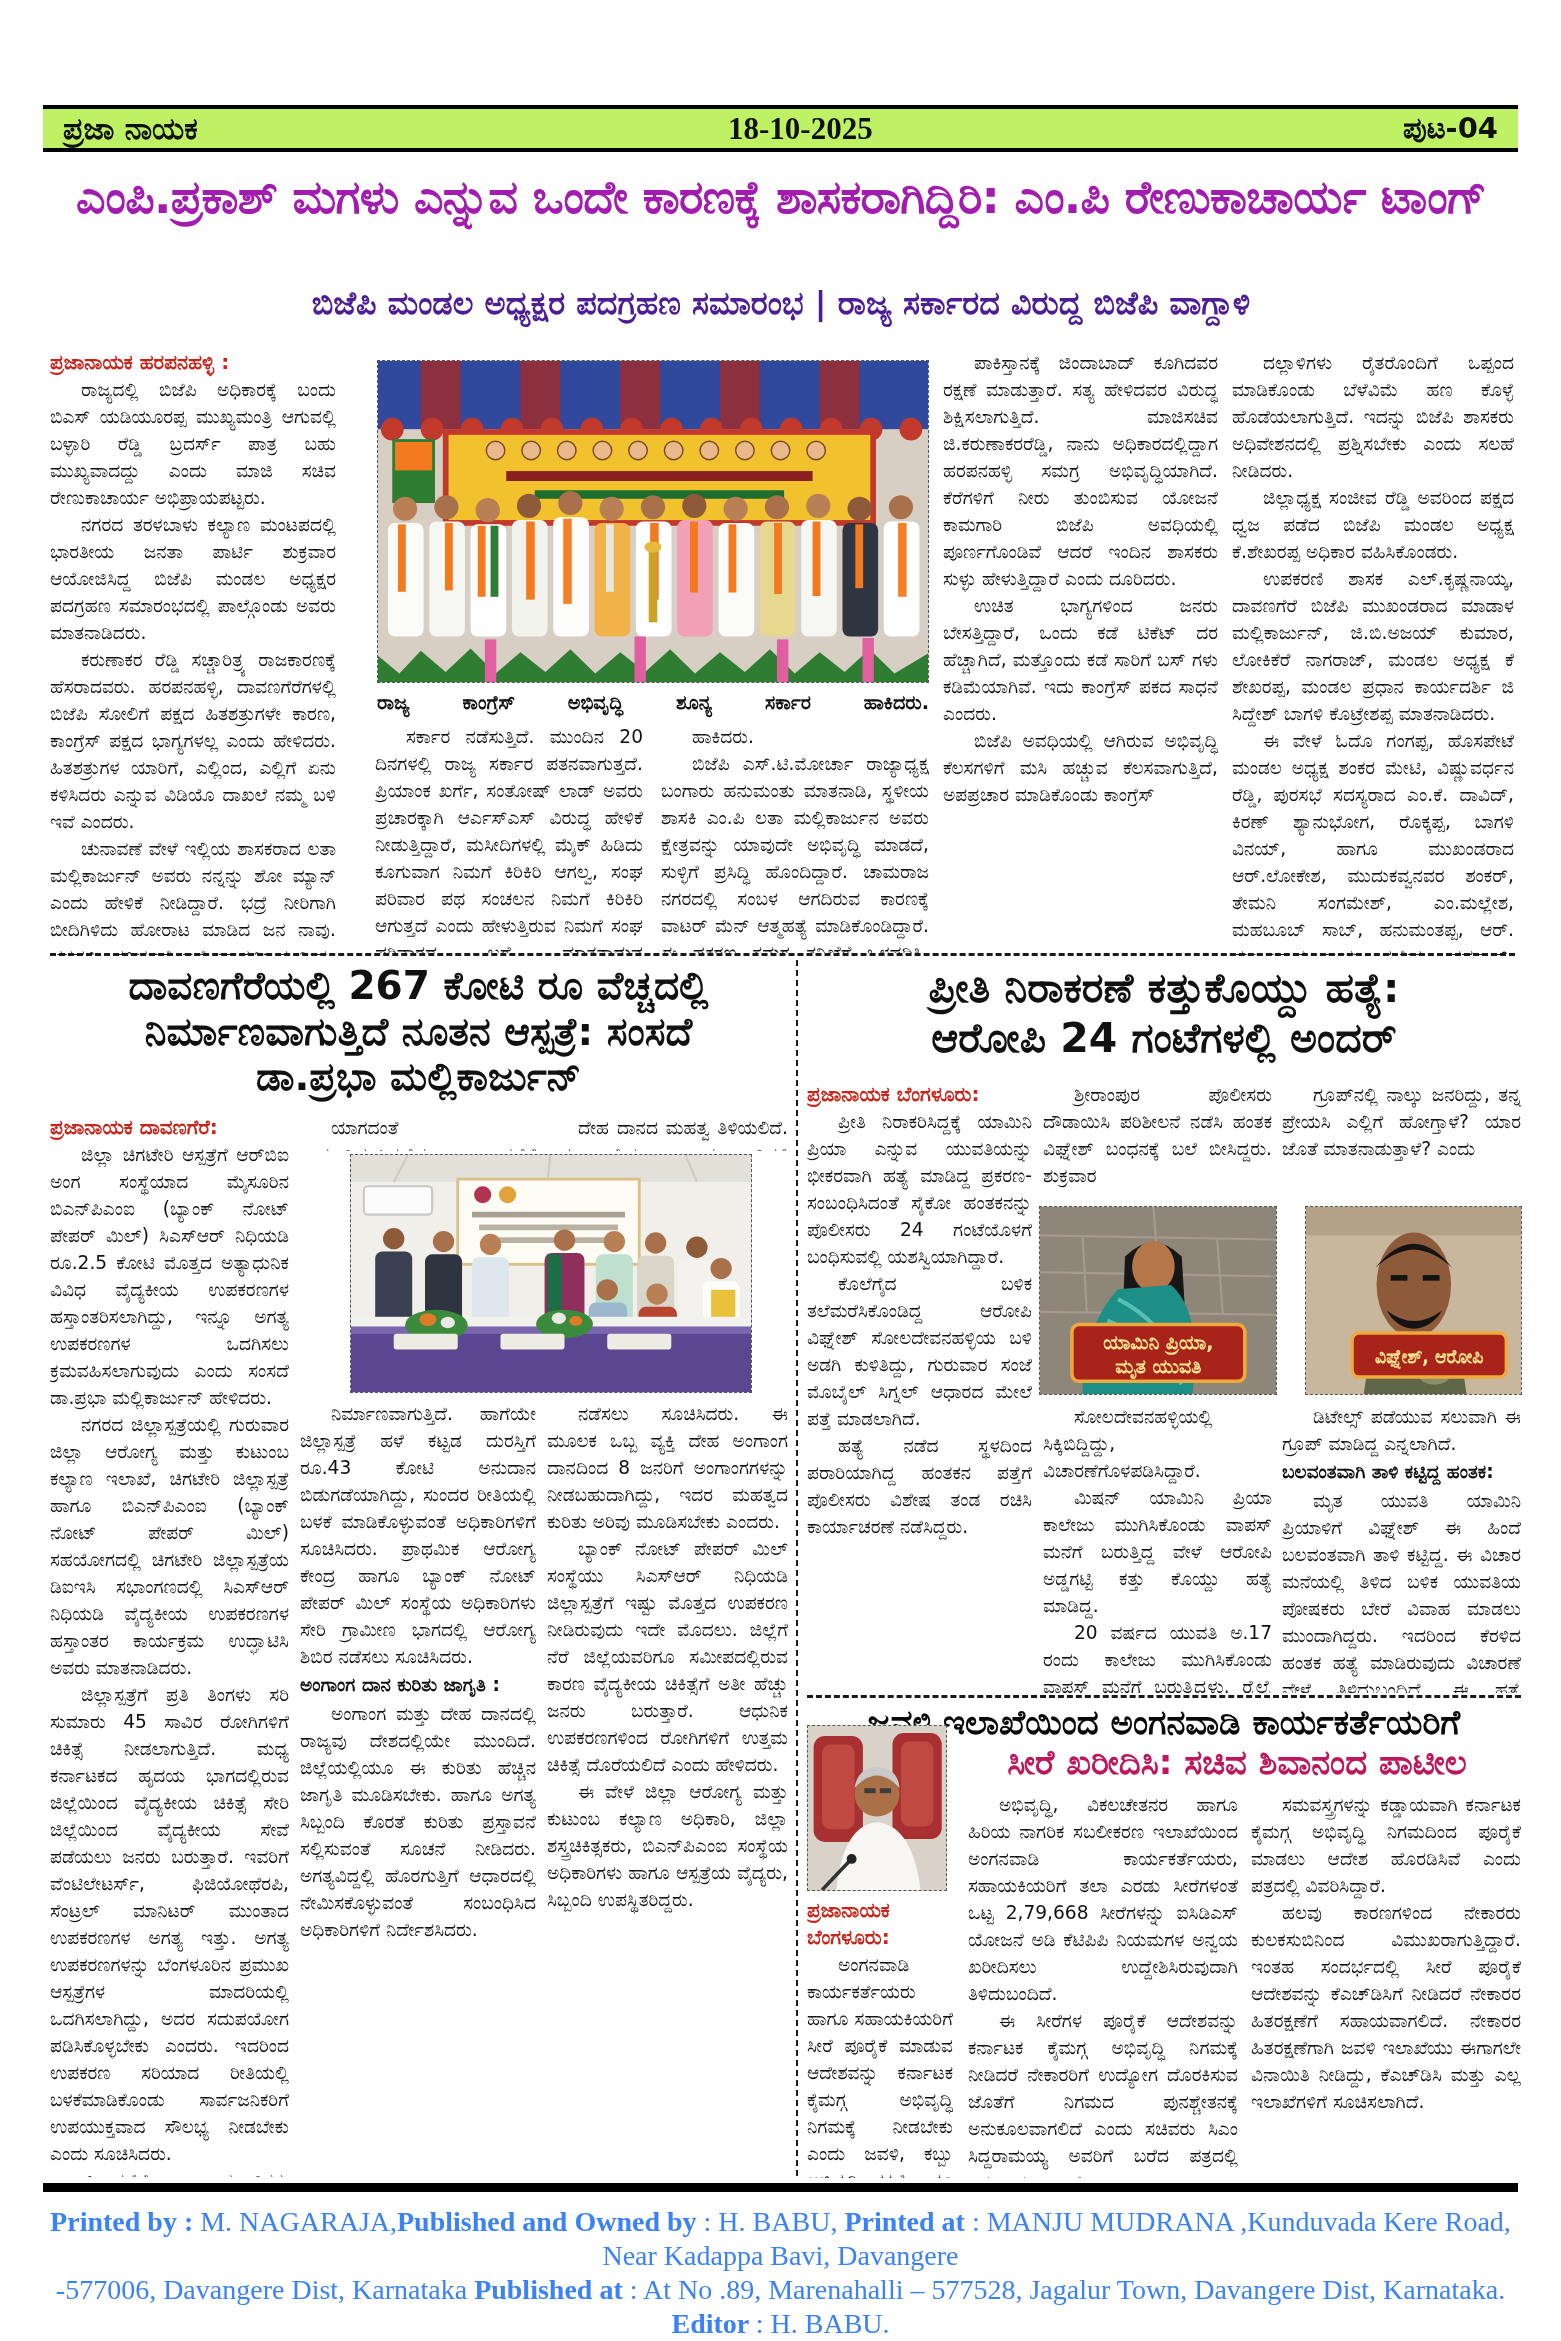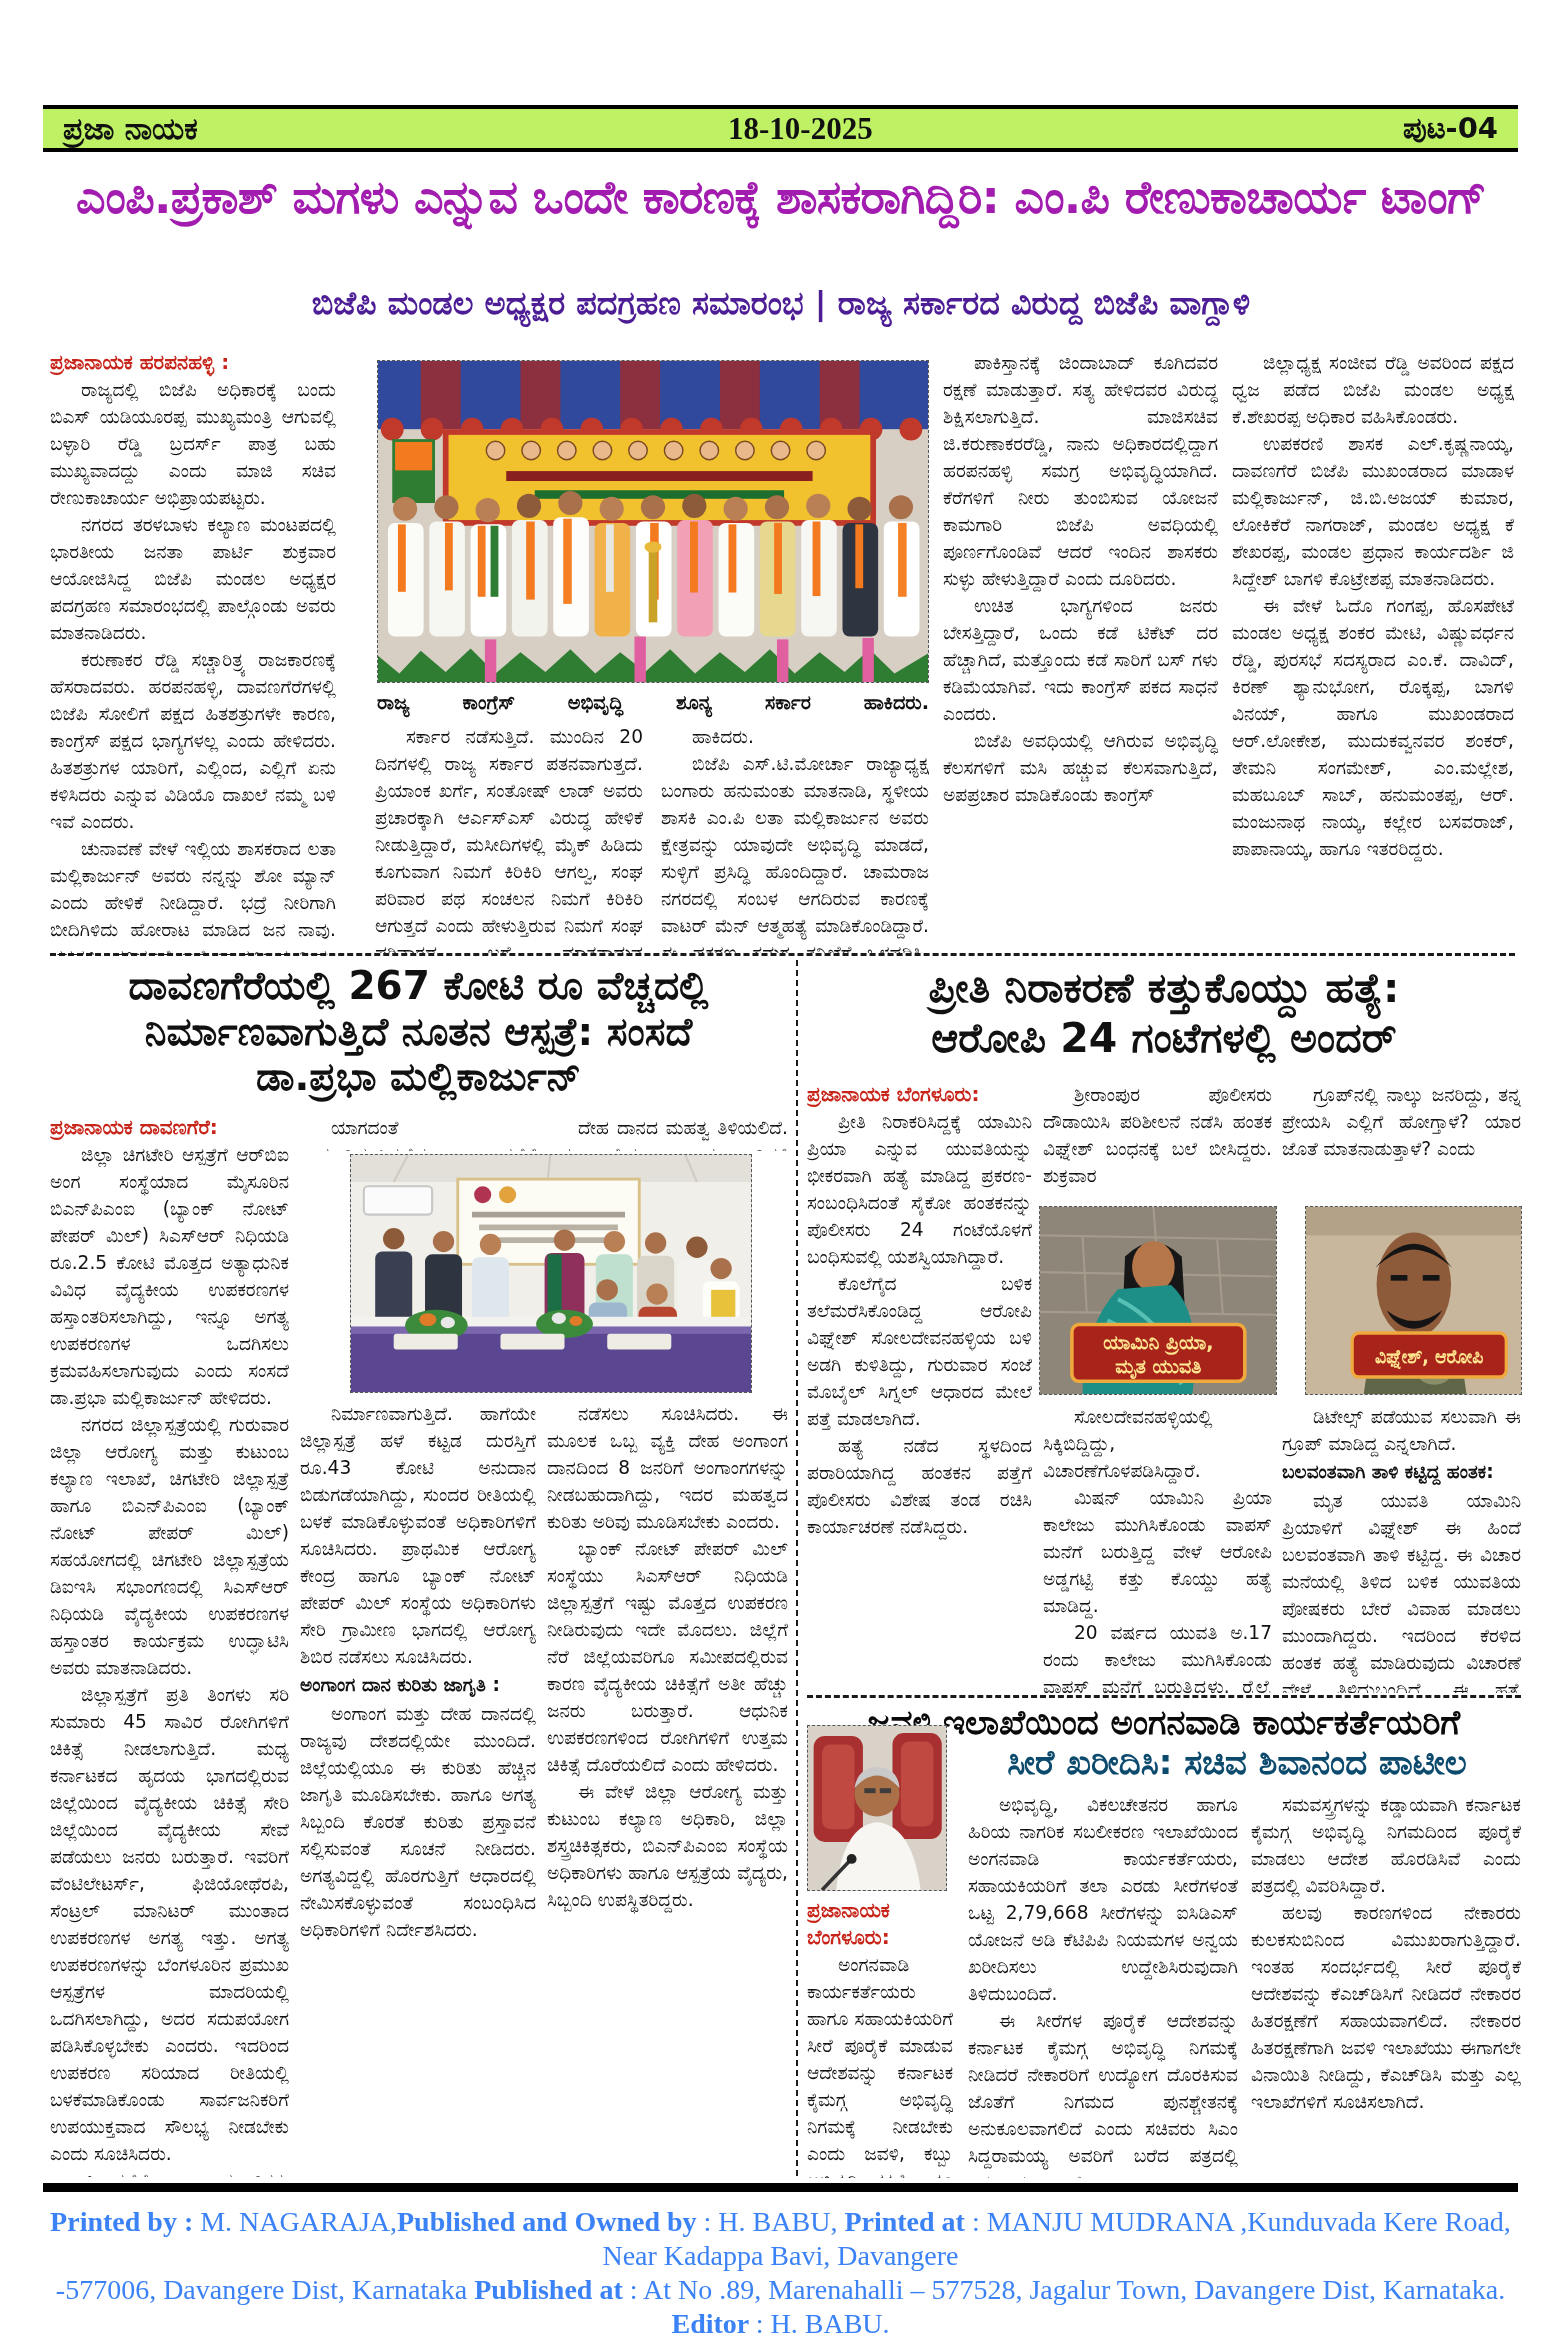--- a/index.html
+++ b/index.html
@@ -35,21 +35,21 @@
   .hospital-article .hl{position:absolute;left:0;top:0;width:100%;text-align:center;
      font-size:39px;line-height:46px;font-weight:800;white-space:nowrap;}
   .murder-article{position:absolute;left:807px;top:963px;width:714px;height:730px;}
   .murder-article .hl{position:absolute;left:0;top:0;width:100%;text-align:center;
      font-size:41px;line-height:50px;font-weight:800;white-space:nowrap;}
   .saree-article{position:absolute;left:807px;top:1695px;width:714px;height:486px;
      border-top:3.6px dashed #1a1a1a;box-sizing:border-box;}
   .saree-article .hl1{position:absolute;left:0;top:4.3px;width:100%;text-align:center;
      font-size:34px;font-weight:800;white-space:nowrap;color:#0a0a0a;}
   .saree-article .hl2{position:absolute;left:146px;top:44px;width:568px;text-align:center;
-     font-size:34px;font-weight:800;white-space:nowrap;color:#0c4a6e;}
+     font-size:34px;font-weight:800;white-space:nowrap;color:#be185d;}
   
   .footer-rule{position:absolute;left:43px;top:2183px;width:1475px;height:8.6px;background:#000;}
   .footer{position:absolute;left:43px;top:2205px;width:1475px;text-align:center;
      font-family:"Liberation Serif",serif;font-size:28px;line-height:34px;color:#3b82f6;}
   .footer .b{font-weight:700;}
 </style>
 </head>
 <body>
 
 <div class="page">
@@ -200,20 +200,21 @@
         <p class="para">ಹಾಕಿದರು.</p>
         <p class="para">ಬಿಜೆಪಿ ಎಸ್.ಟಿ.ಮೋರ್ಚಾ ರಾಜ್ಯಾಧ್ಯಕ್ಷ ಬಂಗಾರು ಹನುಮಂತು ಮಾತನಾಡಿ, ಸ್ಥಳೀಯ ಶಾಸಕಿ ಎಂ.ಪಿ ಲತಾ ಮಲ್ಲಿಕಾರ್ಜುನ ಅವರು ಕ್ಷೇತ್ರವನ್ನು ಯಾವುದೇ ಅಭಿವೃದ್ಧಿ ಮಾಡದೆ, ಸುಳ್ಳಿಗೆ ಪ್ರಸಿದ್ಧಿ ಹೊಂದಿದ್ದಾರೆ. ಚಾಮರಾಜ ನಗರದಲ್ಲಿ ಸಂಬಳ ಆಗದಿರುವ ಕಾರಣಕ್ಕೆ ವಾಟರ್ ಮೆನ್ ಆತ್ಮಹತ್ಯೆ ಮಾಡಿಕೊಂಡಿದ್ದಾರೆ. ಈ ಪ್ರಕರಣ ಸಮಗ್ರ ತನಿಖೆಗೆ ಒಳಪಡಿಸಿ, ತಪ್ಪಿತಸ್ಥರ ವಿರುದ್ಧ ಕ್ರಮ ಜರುಗಿಸಬೇಕು ಎಂದು ಆಗ್ರಹಿಸಿದರು.</p>
       </div>
 
     <div class="col" style="left:893px;top:0;width:275px;height:606px;">
         <p class="para">ಪಾಕಿಸ್ತಾನಕ್ಕೆ ಜಿಂದಾಬಾದ್ ಕೂಗಿದವರ ರಕ್ಷಣೆ ಮಾಡುತ್ತಾರೆ. ಸತ್ಯ ಹೇಳಿದವರ ವಿರುದ್ಧ ಶಿಕ್ಷಿಸಲಾಗುತ್ತಿದೆ. ಮಾಜಿಸಚಿವ ಜಿ.ಕರುಣಾಕರರೆಡ್ಡಿ, ನಾನು ಅಧಿಕಾರದಲ್ಲಿದ್ದಾಗ ಹರಪನಹಳ್ಳಿ ಸಮಗ್ರ ಅಭಿವೃದ್ಧಿಯಾಗಿದೆ. ಕೆರೆಗಳಿಗೆ ನೀರು ತುಂಬಿಸುವ ಯೋಜನೆ ಕಾಮಗಾರಿ ಬಿಜೆಪಿ ಅವಧಿಯಲ್ಲಿ ಪೂರ್ಣಗೊಂಡಿವೆ ಆದರೆ ಇಂದಿನ ಶಾಸಕರು ಸುಳ್ಳು ಹೇಳುತ್ತಿದ್ದಾರೆ ಎಂದು ದೂರಿದರು.</p>
         <p class="para">ಉಚಿತ ಭಾಗ್ಯಗಳಿಂದ ಜನರು ಬೇಸತ್ತಿದ್ದಾರೆ, ಒಂದು ಕಡೆ ಟಿಕೆಟ್ ದರ ಹೆಚ್ಚಾಗಿದೆ, ಮತ್ತೊಂದು ಕಡೆ ಸಾರಿಗೆ ಬಸ್ ಗಳು ಕಡಿಮೆಯಾಗಿವೆ. ಇದು ಕಾಂಗ್ರೆಸ್ ಪಕದ ಸಾಧನೆ ಎಂದರು.</p>
         <p class="para">ಬಿಜೆಪಿ ಅವಧಿಯಲ್ಲಿ ಆಗಿರುವ ಅಭಿವೃದ್ಧಿ ಕೆಲಸಗಳಿಗೆ ಮಸಿ ಹಚ್ಚುವ ಕೆಲಸವಾಗುತ್ತಿದೆ, ಅಪಪ್ರಚಾರ ಮಾಡಿಕೊಂಡು ಕಾಂಗ್ರೆಸ್</p>
       </div>
     <div class="col" style="left:1182px;top:0;width:282px;height:606px;">
+        <p class="para">ದಲ್ಲಾಳಿಗಳು ರೈತರೊಂದಿಗೆ ಒಪ್ಪಂದ ಮಾಡಿಕೊಂಡು ಬೆಳೆವಿಮೆ ಹಣ ಕೊಳ್ಳೆ ಹೊಡೆಯಲಾಗುತ್ತಿದೆ. ಇದನ್ನು ಬಿಜೆಪಿ ಶಾಸಕರು ಅಧಿವೇಶನದಲ್ಲಿ ಪ್ರಶ್ನಿಸಬೇಕು ಎಂದು ಸಲಹೆ ನೀಡಿದರು.</p>
         <p class="para">ಜಿಲ್ಲಾಧ್ಯಕ್ಷ ಸಂಜೀವ ರೆಡ್ಡಿ ಅವರಿಂದ ಪಕ್ಷದ ಧ್ವಜ ಪಡೆದ ಬಿಜೆಪಿ ಮಂಡಲ ಅಧ್ಯಕ್ಷ ಕೆ.ಶೇಖರಪ್ಪ ಅಧಿಕಾರ ವಹಿಸಿಕೊಂಡರು.</p>
         <p class="para">ಉಪಕರಣಿ ಶಾಸಕ ಎಲ್.ಕೃಷ್ಣನಾಯ್ಕ, ದಾವಣಗೆರೆ ಬಿಜೆಪಿ ಮುಖಂಡರಾದ ಮಾಡಾಳ ಮಲ್ಲಿಕಾರ್ಜುನ್, ಜಿ.ಬಿ.ಅಜಯ್ ಕುಮಾರ, ಲೋಕಿಕೆರೆ ನಾಗರಾಜ್, ಮಂಡಲ ಅಧ್ಯಕ್ಷ ಕೆ ಶೇಖರಪ್ಪ, ಮಂಡಲ ಪ್ರಧಾನ ಕಾರ್ಯದರ್ಶಿ ಜಿ ಸಿದ್ದೇಶ್ ಬಾಗಳಿ ಕೊಟ್ರೇಶಪ್ಪ ಮಾತನಾಡಿದರು.</p>
         <p class="para">ಈ ವೇಳೆ ಓದೊ ಗಂಗಪ್ಪ, ಹೊಸಪೇಟೆ ಮಂಡಲ ಅಧ್ಯಕ್ಷ ಶಂಕರ ಮೇಟಿ, ವಿಷ್ಣುವರ್ಧನ ರೆಡ್ಡಿ, ಪುರಸಭೆ ಸದಸ್ಯರಾದ ಎಂ.ಕೆ. ದಾವಿದ್, ಕಿರಣ್ ಶ್ಯಾನುಭೋಗ, ರೊಕ್ಕಪ್ಪ, ಬಾಗಳಿ ವಿನಯ್, ಹಾಗೂ ಮುಖಂಡರಾದ ಆರ್.ಲೋಕೇಶ, ಮುದುಕವ್ವನವರ ಶಂಕರ್, ತೇಮನಿ ಸಂಗಮೇಶ್, ಎಂ.ಮಲ್ಲೇಶ, ಮಹಬೂಬ್ ಸಾಬ್, ಹನುಮಂತಪ್ಪ, ಆರ್. ಮಂಜುನಾಥ ನಾಯ್ಕ, ಕಲ್ಲೇರ ಬಸವರಾಜ್, ಪಾಪಾನಾಯ್ಕ, ಹಾಗೂ ಇತರರಿದ್ದರು.</p>
       </div>
   </div>
 
   <div class="dash-h" style="left:50px;top:953px;width:1465px;"></div>
   <div class="dash-v" style="left:796px;top:960px;height:1216px;"></div>
 
   <div class="hospital-article">

